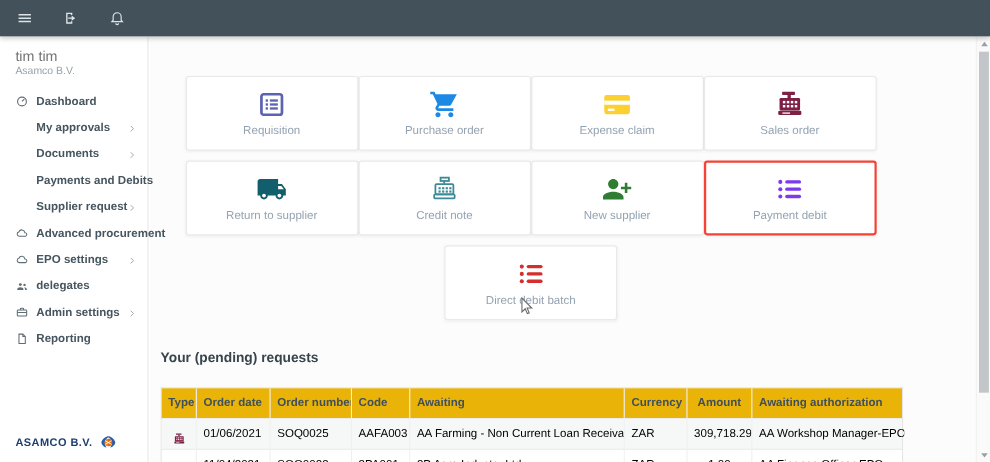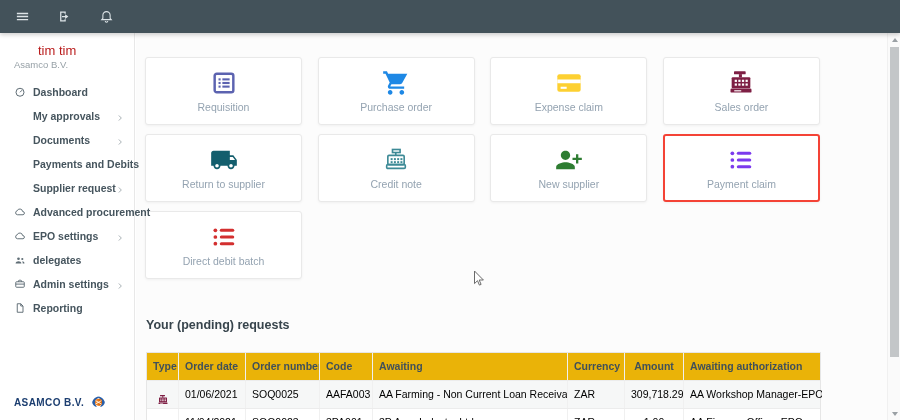--- a/index.html
+++ b/index.html
@@ -11,36 +11,36 @@
   .topbar { position:absolute; left:0; top:0; width:900px; height:33px; background:#43525a;
     display:flex; align-items:center; padding-left:15px; gap:27px; z-index:6;
     box-shadow:0 2px 4px rgba(0,0,0,.18); }
   .topbar .icon { width:15px; height:15px; color:#dde4e7; cursor:pointer; }
   .icon svg { width:100%; height:100%; display:block; }
 
   
   .sidebar { position:absolute; left:0; top:33px; bottom:0; width:135px; background:#fff;
     border-right:1px solid #e8e8e8; z-index:2; }
   .user-block { padding:10px 0 0 14px; }
-  .user-name { font-size:13px; color:#b91c1c; line-height:15px;margin-left:24px; }
+  .user-name { font-size:13px; color:#737373; line-height:15px; }
   .user-company { font-size:9.5px; color:#97a1a7; line-height:12px; margin-top:1px; }
   .nav { margin-top:9px; }
   .nav-item { height:24px; display:flex; align-items:center; padding:0 10px 0 14px;
     font-size:10.5px; font-weight:600; color:#46555e; cursor:pointer; white-space:nowrap; }
   .nav-item .nav-icon { width:12px; height:12px; color:#5f6d75; margin-right:7px; flex:0 0 12px; }
   .nav-item.indent { padding-left:33px; }
   .nav-item .chevron { margin-left:auto; width:8px; height:8px; color:#99a3a9; }
   .logo { position:absolute; left:14px; bottom:9px; display:flex; align-items:center; gap:5px; }
   .logo-text { font-size:10px; font-weight:bold; color:#1c3e70; letter-spacing:.4px; }
   .logo-emblem { width:19px; height:17px; }
 
   
   .content { position:absolute; left:136px; top:33px; right:13px; bottom:0; background:#fcfcfc; }
-  .tiles { position:absolute; left:9px; top:24px; width:675px; display:flex; flex-wrap:wrap;
-    justify-content:space-between; row-gap:9px; }
+  .tiles { position:absolute; left:9px; top:36px; width:675px; display:flex; flex-wrap:wrap;
+    justify-content:center; row-gap:9px; }
   .tile { width:157px; height:68px; background:#fff; border:1px solid #e9e9e9; border-radius:3px;
     box-shadow:0 1px 3px rgba(0,0,0,.05); display:flex; flex-direction:column; align-items:center;
     justify-content:center; gap:6px; cursor:pointer; }
   .tile.highlighted { border:2px solid #f44336; }
   .tile-icon { width:28px; height:26px; }
   .tile-label { font-size:10.5px; color:#94a3b1; }
 
   .requests-heading { position:absolute; left:10px; top:285px; font-size:12.5px; font-weight:bold;
     color:#37444c; }
 
@@ -283,21 +283,21 @@
       </div>
       <div class="tile highlighted" style="border-color:#f44336">
         <span class="tile-icon" style="color:#7c3aed"><svg viewBox="0 0 24 24" fill="currentColor">
             <circle cx="4.6" cy="6.3" r="1.6"></circle>
             <circle cx="4.6" cy="12" r="1.6"></circle>
             <circle cx="4.6" cy="17.7" r="1.6"></circle>
             <rect x="8.4" y="5" width="12.4" height="2.6" rx="1.3"></rect>
             <rect x="8.4" y="10.7" width="12.4" height="2.6" rx="1.3"></rect>
             <rect x="8.4" y="16.4" width="12.4" height="2.6" rx="1.3"></rect>
           </svg></span>
-        <div class="tile-label">Payment claim</div>
+        <div class="tile-label">Payment debit</div>
       </div>
       <div class="tile">
         <span class="tile-icon" style="color:#d32f2f"><svg viewBox="0 0 24 24" fill="currentColor">
             <circle cx="4.6" cy="6.3" r="1.6"></circle>
             <circle cx="4.6" cy="12" r="1.6"></circle>
             <circle cx="4.6" cy="17.7" r="1.6"></circle>
             <rect x="8.4" y="5" width="12.4" height="2.6" rx="1.3"></rect>
             <rect x="8.4" y="10.7" width="12.4" height="2.6" rx="1.3"></rect>
             <rect x="8.4" y="16.4" width="12.4" height="2.6" rx="1.3"></rect>
           </svg></span>

